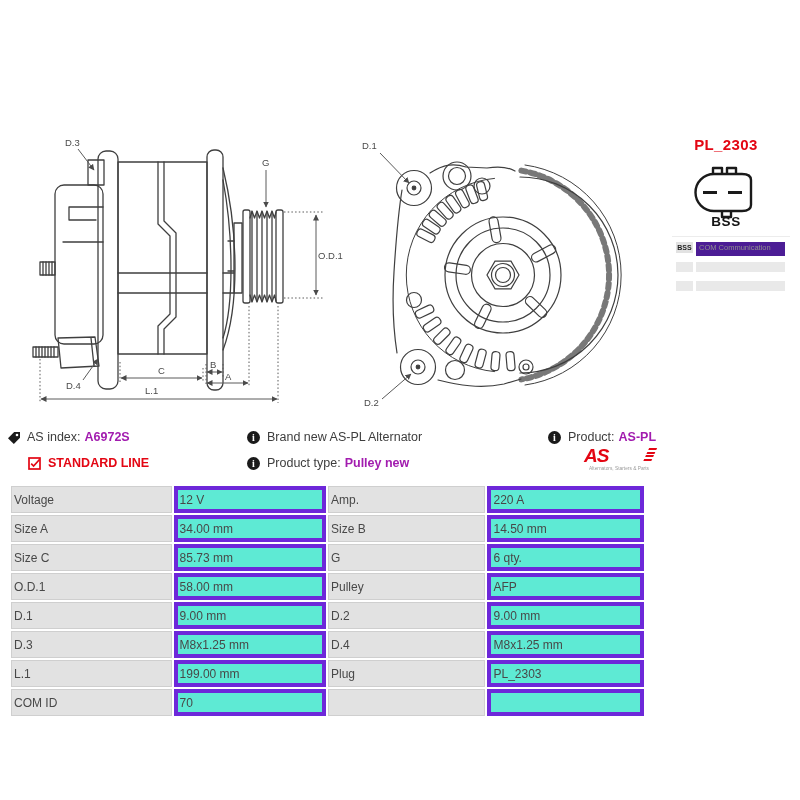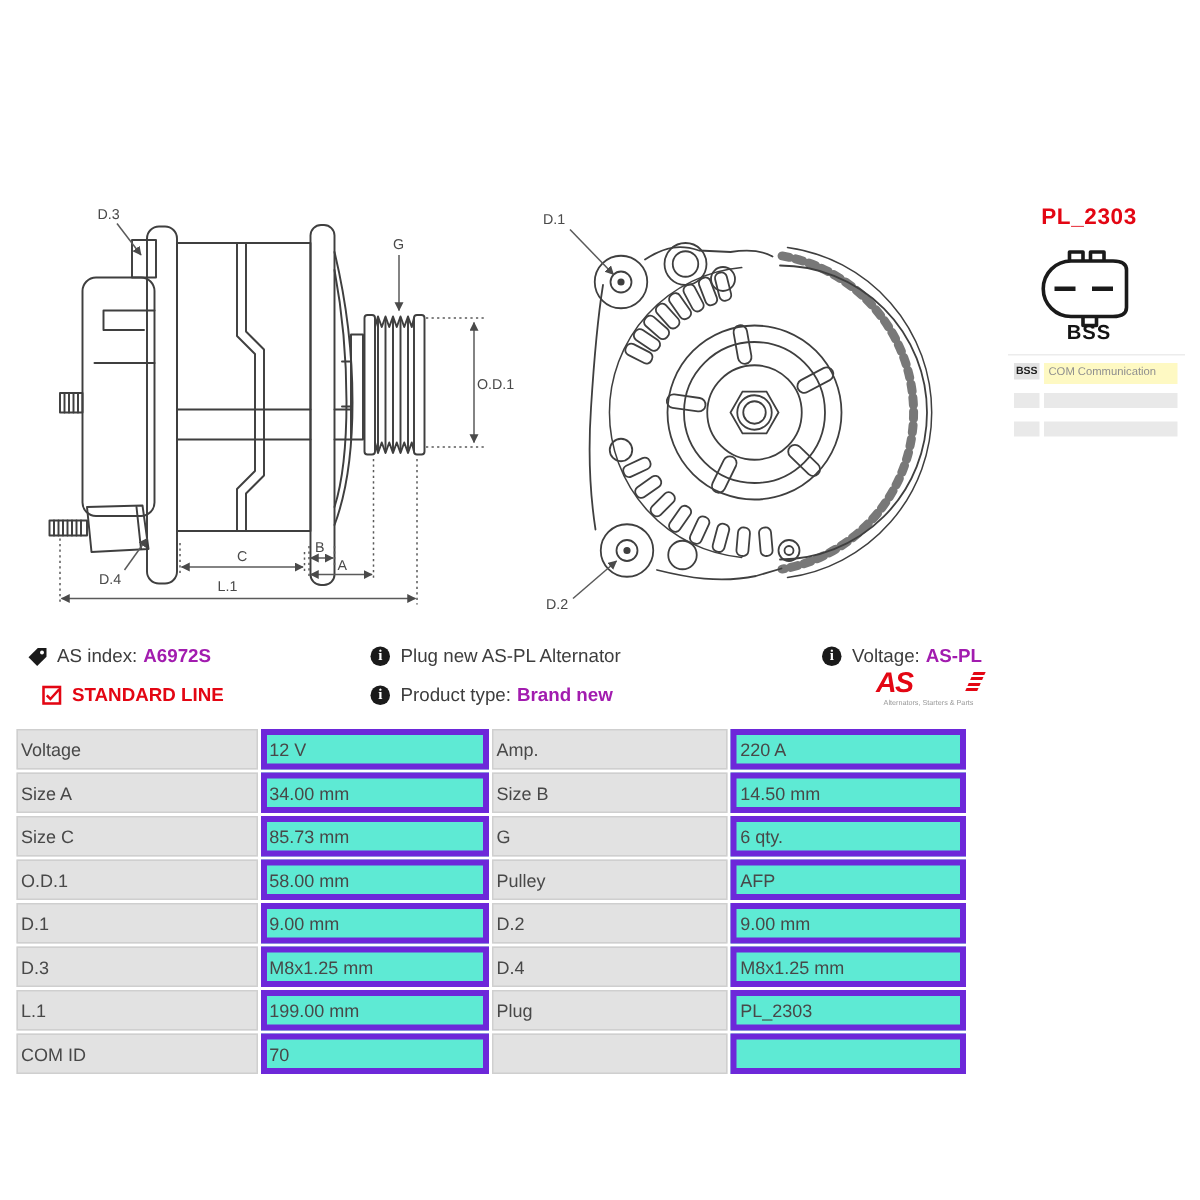--- a/index.html
+++ b/index.html
@@ -8,21 +8,21 @@
   .abs{position:absolute;}
 
   
   .plug-code{left:662px;top:136px;width:128px;text-align:center;
              font-size:15px;font-weight:bold;color:#e30613;letter-spacing:.4px;}
   .bss-name{left:662px;top:214px;width:128px;text-align:center;
             font-size:13.5px;font-weight:bold;color:#141414;letter-spacing:.6px;}
   .panel-divider{left:672px;top:236px;width:118px;height:1px;background:#ececec;}
   .mini-key{height:11px;line-height:11px;background:#e2e2e2;font-size:7px;font-weight:bold;
             color:#1c1c1c;text-align:center;}
-  .mini-val{height:14px;line-height:11px;background:#fef9c3;font-size:7.5px;color:#8f8f8f;
+  .mini-val{height:14px;line-height:11px;background:#4c1d95;font-size:7.5px;color:#8f8f8f;
             padding-left:3px;white-space:nowrap;overflow:hidden;}
   .mini-empty{background:#e9e9e9;}
 
   
   .info-line{font-size:12.5px;color:#3d3d3d;display:flex;align-items:center;white-space:nowrap;}
   .info-line b{color:#a21caf;margin-left:4px;}
   .red-line{color:#e30613;font-weight:bold;}
   .ico{display:inline-flex;width:13px;height:13px;margin-right:7px;flex:none;}
   .info-dot{width:13px;height:13px;border-radius:50%;background:#1a1a1a;color:#fff;
             display:inline-flex;align-items:center;justify-content:center;
@@ -221,21 +221,21 @@
   <div class="abs bss-name">BSS</div>
   <div class="abs panel-divider"></div>
 
   <div class="abs mini-key" style="left:676px;top:242px;width:17px;">BSS</div>
   <div class="abs mini-val" style="left:696px;top:242px;width:86px;">COM Communication</div>
   <div class="abs mini-key mini-empty" style="left:676px;top:262px;width:17px;height:10px;"></div>
   <div class="abs mini-val mini-empty" style="left:696px;top:262px;width:86px;height:10px;"></div>
   <div class="abs mini-key mini-empty" style="left:676px;top:281px;width:17px;height:10px;"></div>
   <div class="abs mini-val mini-empty" style="left:696px;top:281px;width:86px;height:10px;"></div>
 
-  <div class="abs info-line" style="left:18px;top:430px;">
+  <div class="abs info-line" style="left:7px;top:430px;">
     <span class="ico">
       <svg width="14" height="14" viewBox="0 0 14 14">
           <path d="M13 1 H7.2 L1 7.2 6.8 13 13 6.8 Z" fill="#1a1a1a"></path>
           <circle cx="10" cy="4" r="1.3" fill="#fff"></circle>
         </svg>
     </span>
     <span>AS index:</span>
     <b>A6972S</b>
   </div>
 
@@ -244,32 +244,32 @@
       <svg width="13" height="13" viewBox="0 0 13 13">
           <rect x="1" y="1" width="11" height="11" fill="none" stroke="#e30613" stroke-width="1.7"></rect>
           <path d="M3.2 6.6 L5.6 9 L11.5 2.5" fill="none" stroke="#e30613" stroke-width="1.7"></path>
         </svg>
     </span>
     <span>STANDARD LINE</span>
   </div>
 
   <div class="abs info-line" style="left:247px;top:430px;">
     <span class="info-dot">i</span>
-    <span>Plug new AS-PL Alternator</span>
+    <span>Brand new AS-PL Alternator</span>
   </div>
 
   <div class="abs info-line" style="left:247px;top:456px;">
     <span class="info-dot">i</span>
     <span>Product type:</span>
-    <b>Brand new</b>
+    <b>Pulley new</b>
   </div>
 
   <div class="abs info-line" style="left:548px;top:430px;">
     <span class="info-dot">i</span>
-    <span>Voltage:</span>
+    <span>Product:</span>
     <b>AS-PL</b>
   </div>
 
   <div class="abs as-logo">
     <div class="logo-row">
       <span class="logo-as">AS</span>
       <span class="logo-stripes"></span>
     </div>
     <div class="logo-tagline">Alternators, Starters &amp; Parts</div>
   </div>

